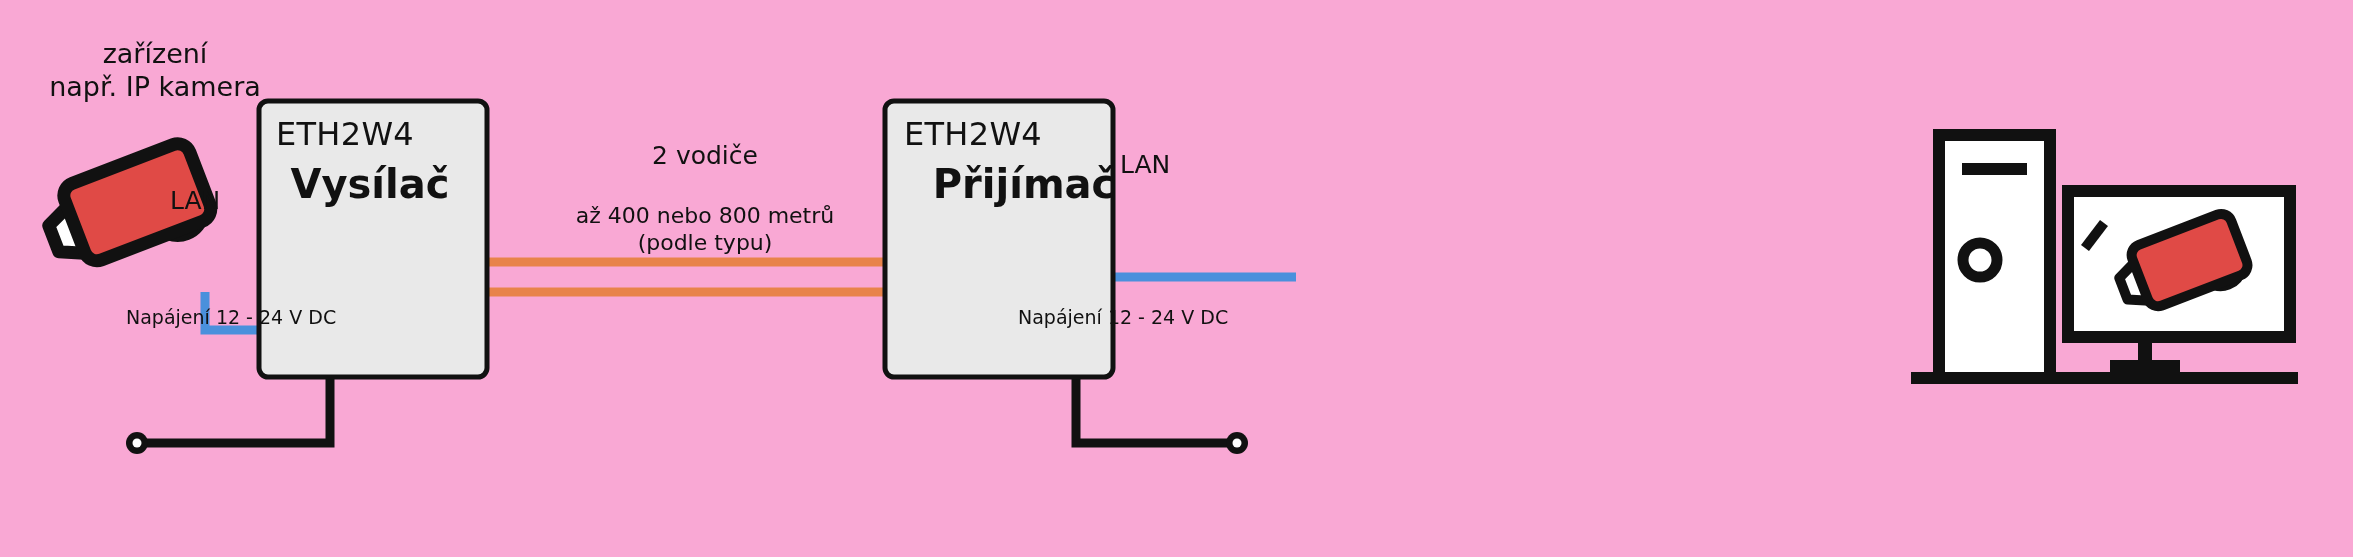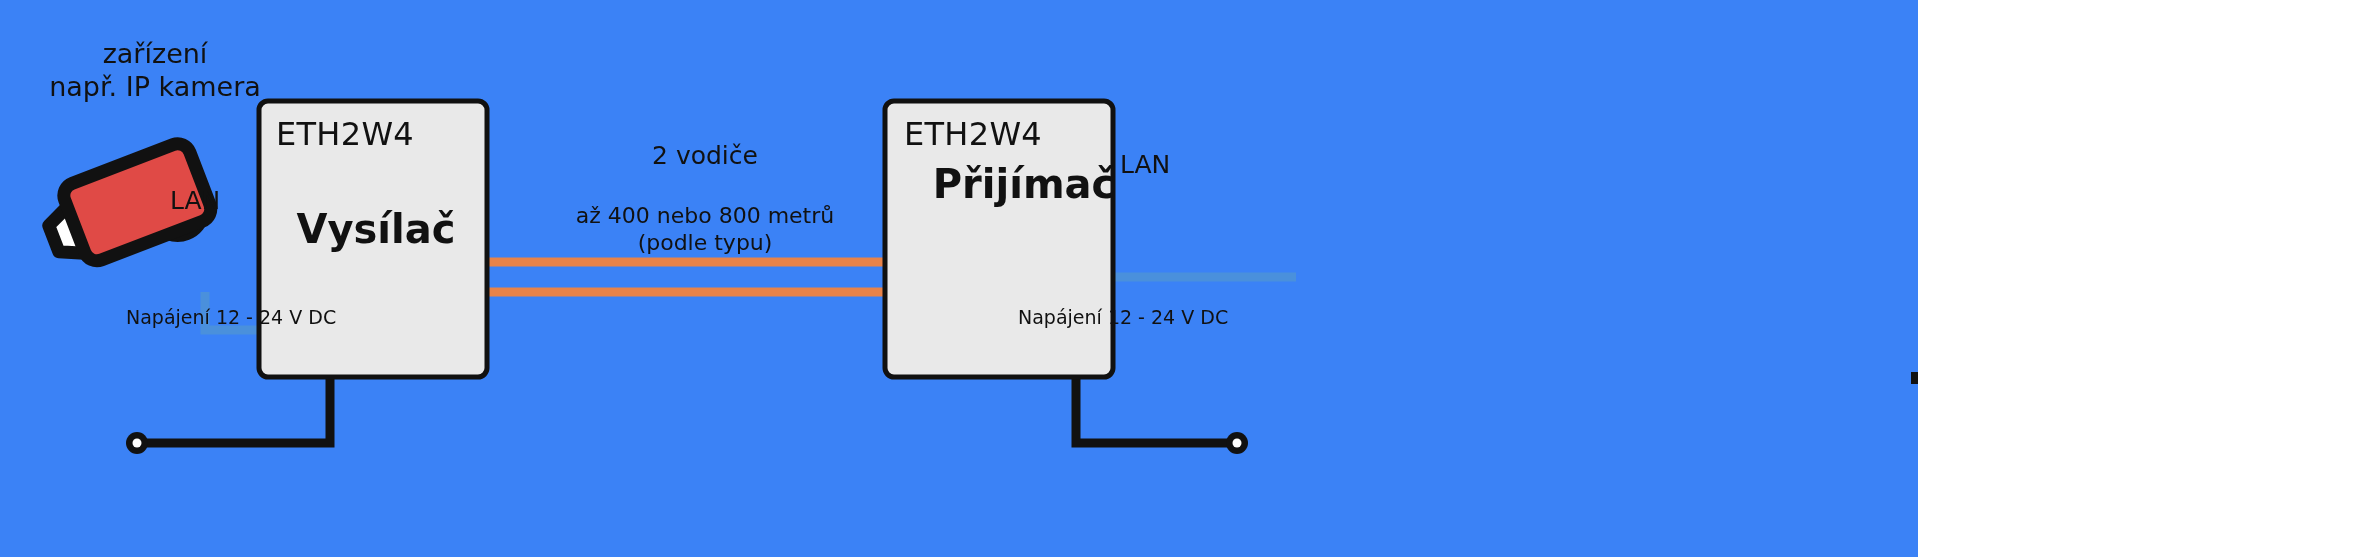--- a/index.html
+++ b/index.html
@@ -5,23 +5,23 @@
   html, body {
     margin: 0;
     padding: 0;
     background: #ffffff;
   }
   body {
     font-family: "DejaVu Sans", "Liberation Sans", sans-serif;
   }
   #stage {
     position: relative;
-    width: 1918px;
+    width: 2353px;
     height: 557px;
-    background: #3b82f6;
+    background: #f9a8d4;
     overflow: hidden;
   }
   #diagram-svg {
     position: absolute;
     left: 0;
     top: 0;
     width: 2353px;
     height: 557px;
   }
   .lbl {
@@ -42,21 +42,21 @@
     font-size: 32px;
     letter-spacing: 0.3px;
   }
   .lbl-model-tx { left: 276px; top: 115px; }
   .lbl-model-rx { left: 904px; top: 115px; }
   .lbl-title {
     font-size: 40px;
     font-weight: bold;
     text-align: center;
   }
-  .lbl-title-tx { left: 262px; top: 160px; width: 228px; margin-top: 45px; }
+  .lbl-title-tx { left: 256px; top: 160px; width: 228px; }
   .lbl-title-rx { left: 888px; top: 160px; width: 228px; margin-left: 22px; }
   .lbl-lan {
     font-size: 25px;
     text-align: left;
   }
   .lbl-lan-left  { left: 170px; top: 186px; width: 140px; }
   .lbl-lan-right { left: 1120px; top: 150px; width: 140px; }
   .lbl-wires {
     font-size: 25px;
     text-align: center;

